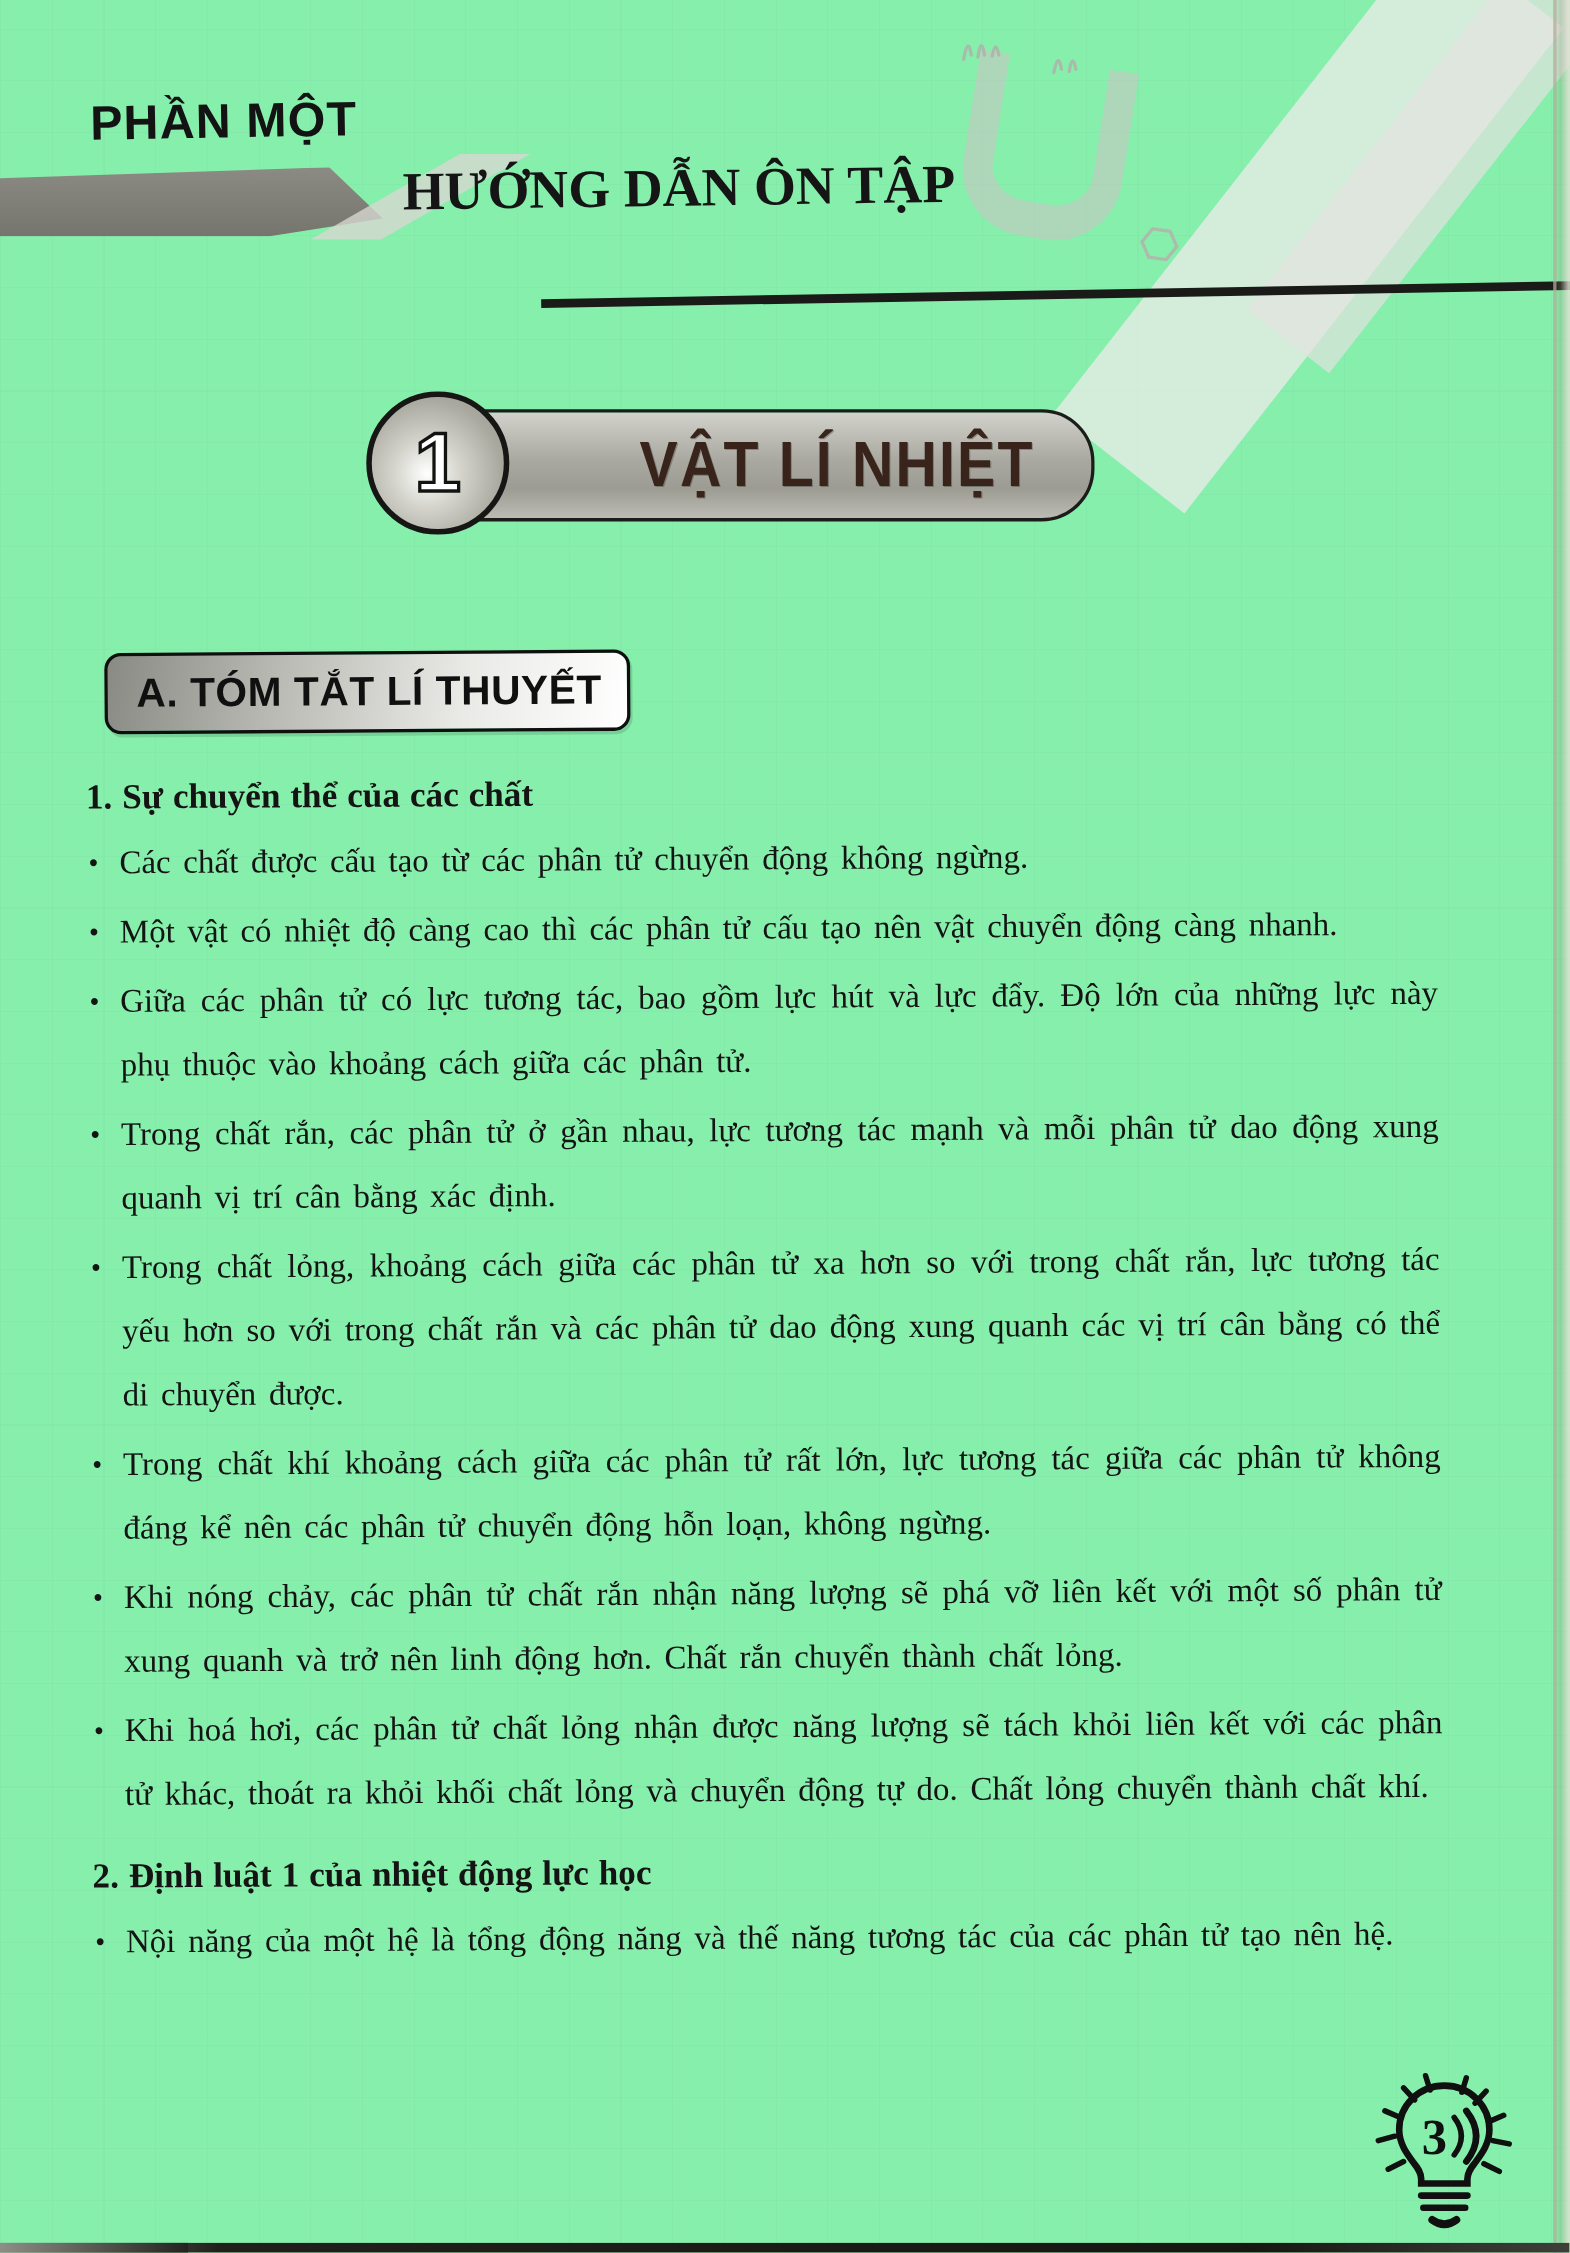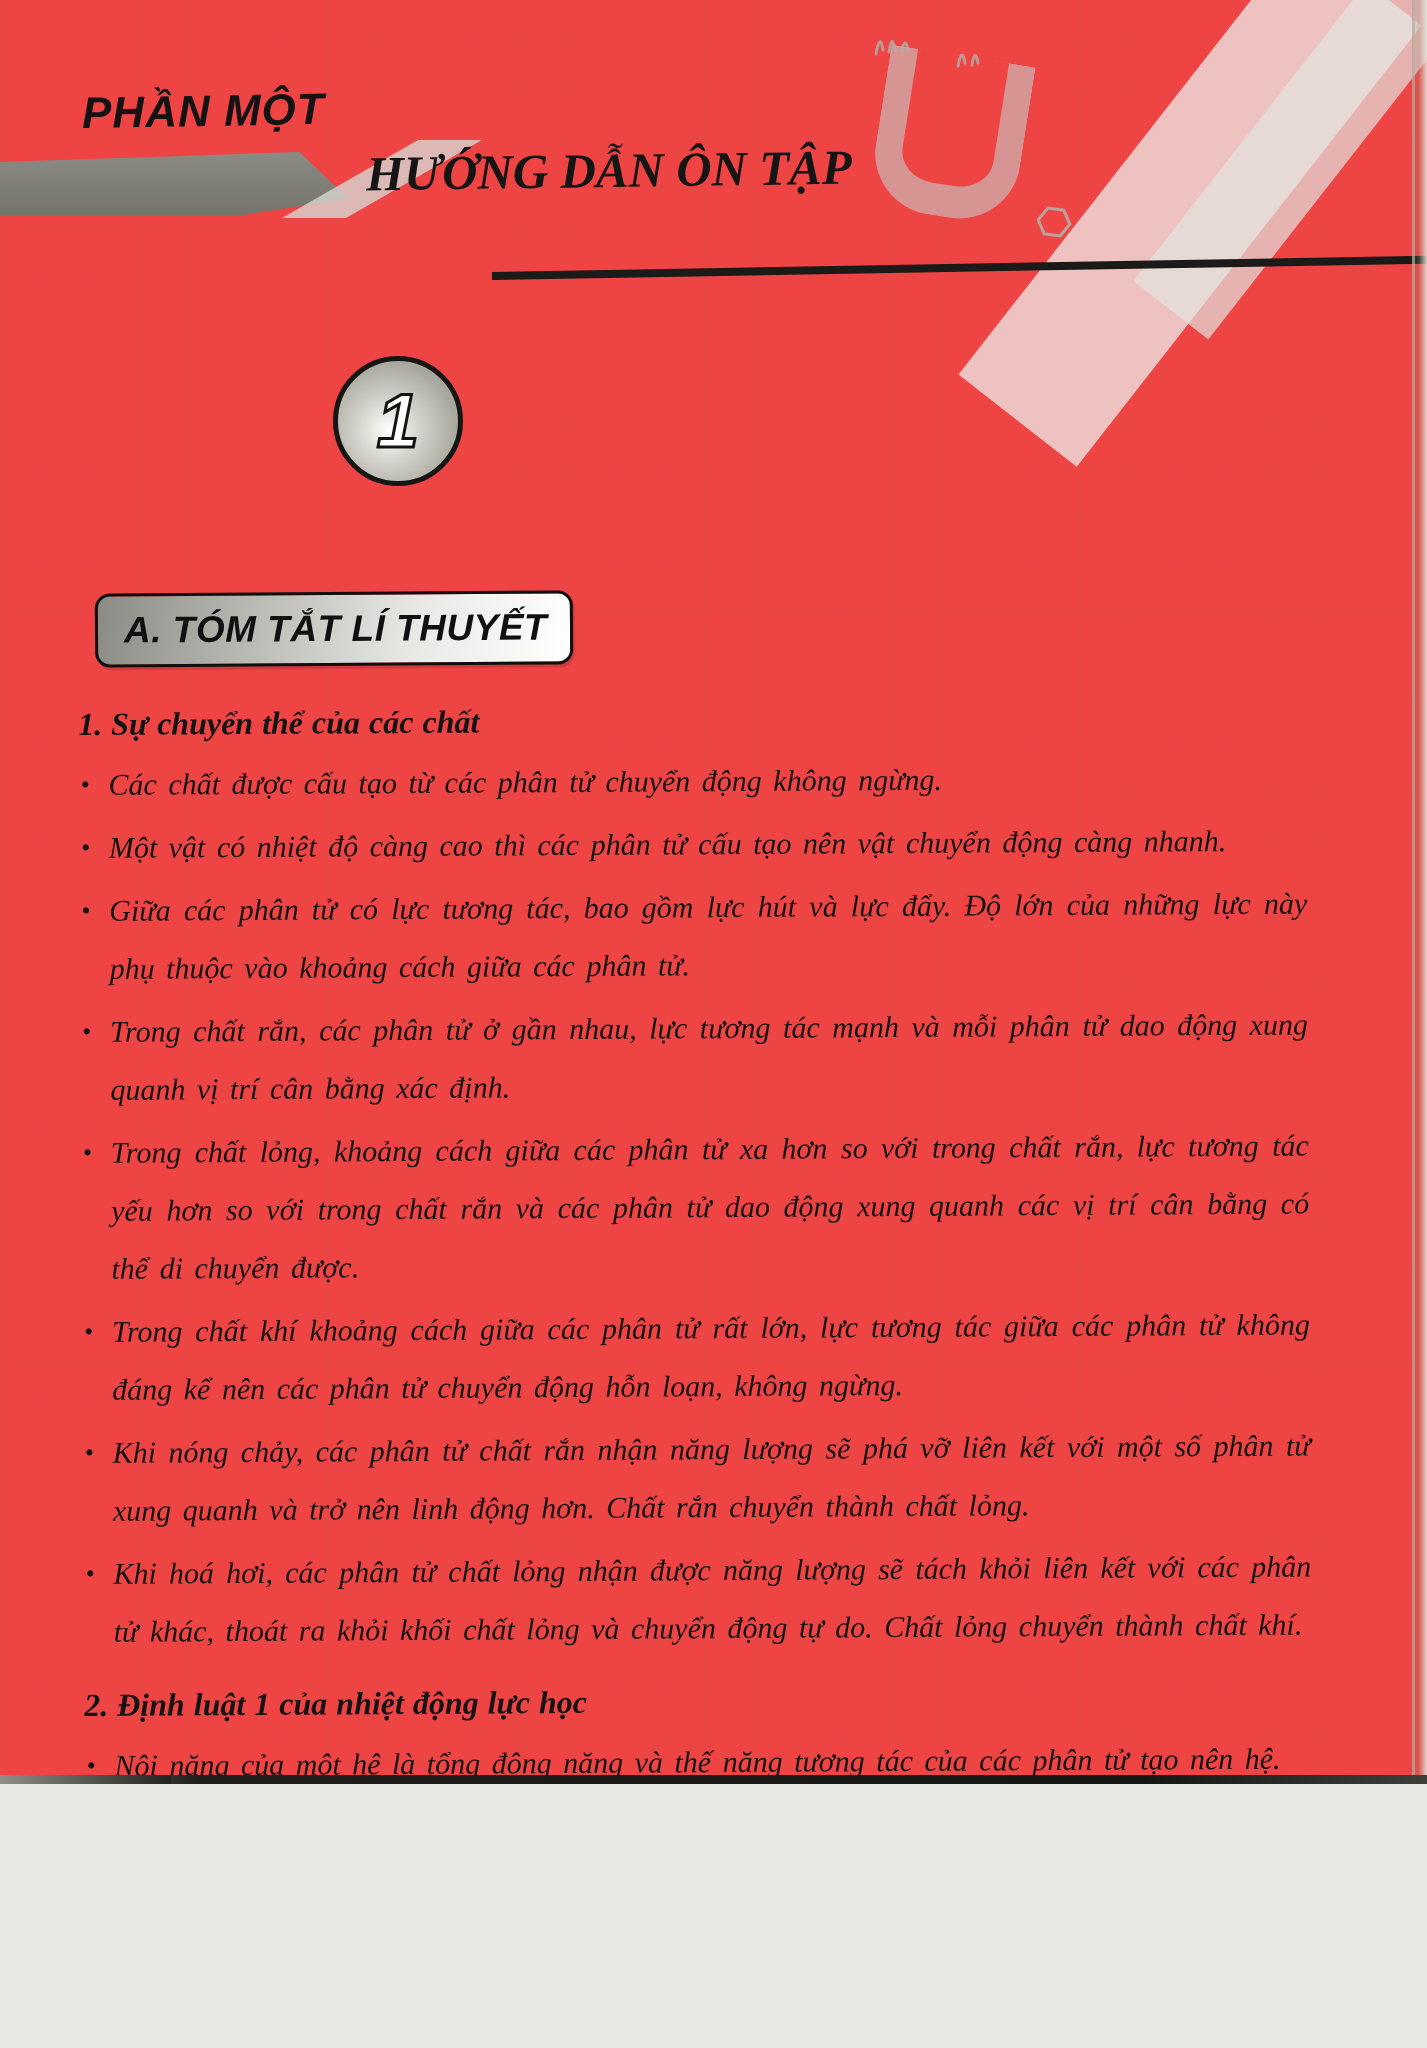--- a/index.html
+++ b/index.html
@@ -1,19 +1,19 @@
 <!DOCTYPE html>
 <html><head>
 <meta charset="utf-8">
 <style>
   html,body{margin:0;padding:0;background:#e9e7e2;}
   .page{
-    position:relative;width:1427px;height:1784px;margin:0 auto;
-    background:#ef4444;overflow:hidden;
-    font-family:"Liberation Serif", serif;color:#141414;font-style:italic;
+    position:relative;width:1427px;height:2048px;margin:0 auto;
+    background:#86efac;overflow:hidden;
+    font-family:"Liberation Serif", serif;color:#141414;
   }
   .grid-overlay{
     position:absolute;inset:0;pointer-events:none;
     background-image:
       repeating-linear-gradient(0deg, rgba(120,130,160,0.055) 0 1px, transparent 1px 47px),
       repeating-linear-gradient(90deg, rgba(120,130,160,0.055) 0 1px, transparent 1px 47px);
   }
   
   .streak{position:absolute;pointer-events:none;}
   .streak-1{left:1115px;top:-80px;width:150px;height:560px;transform:rotate(38deg);background:#ecece9;opacity:.75;}
@@ -134,20 +134,23 @@
     <polygon points="10,3 26,3 34,16 26,29 10,29 2,16" fill="none" stroke="#b3b3ad" stroke-width="3" transform="rotate(8 18 16)"></polygon>
   </svg>
 
   <h1 class="part-label">PHẦN MỘT</h1>
   <div class="gray-band"></div>
   <div class="gray-band-light"></div>
   <h2 class="page-title">HƯỚNG DẪN ÔN TẬP</h2>
   <div class="title-rule"></div>
 
   <div class="chapter-badge">
+    <div class="badge-pill">
+      <span class="badge-title">VẬT LÍ NHIỆT</span>
+    </div>
     <div class="badge-circle">
       <span>1</span>
     </div>
   </div>
 
   <div class="section-header">
     <span>A. TÓM TẮT LÍ THUYẾT</span>
   </div>
 
   <div class="body-col">

